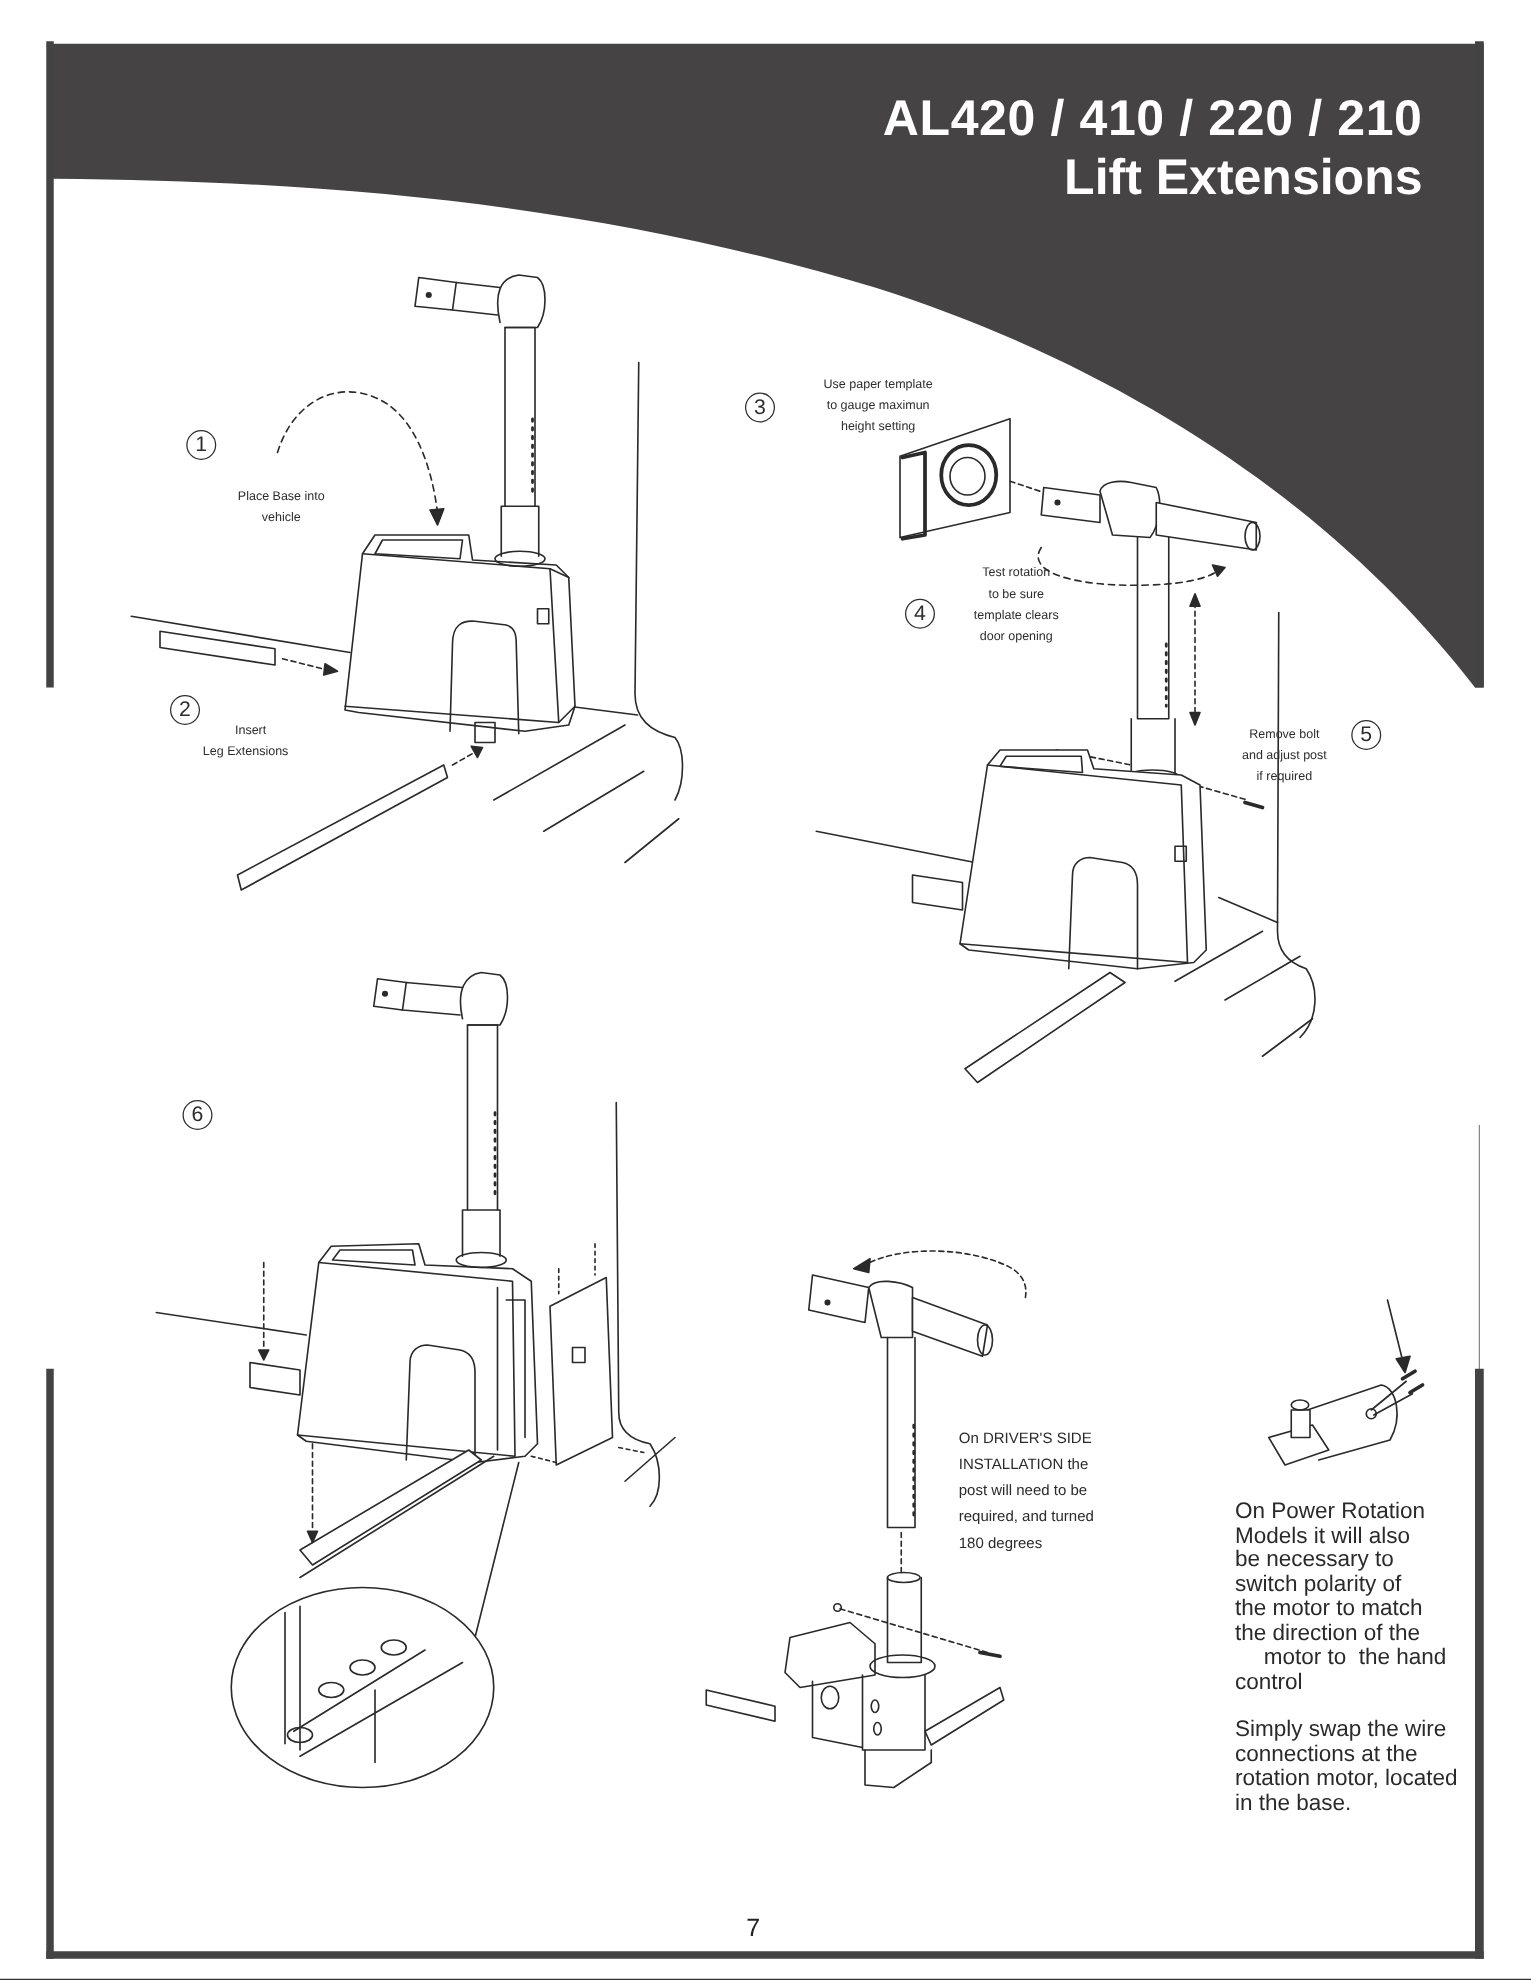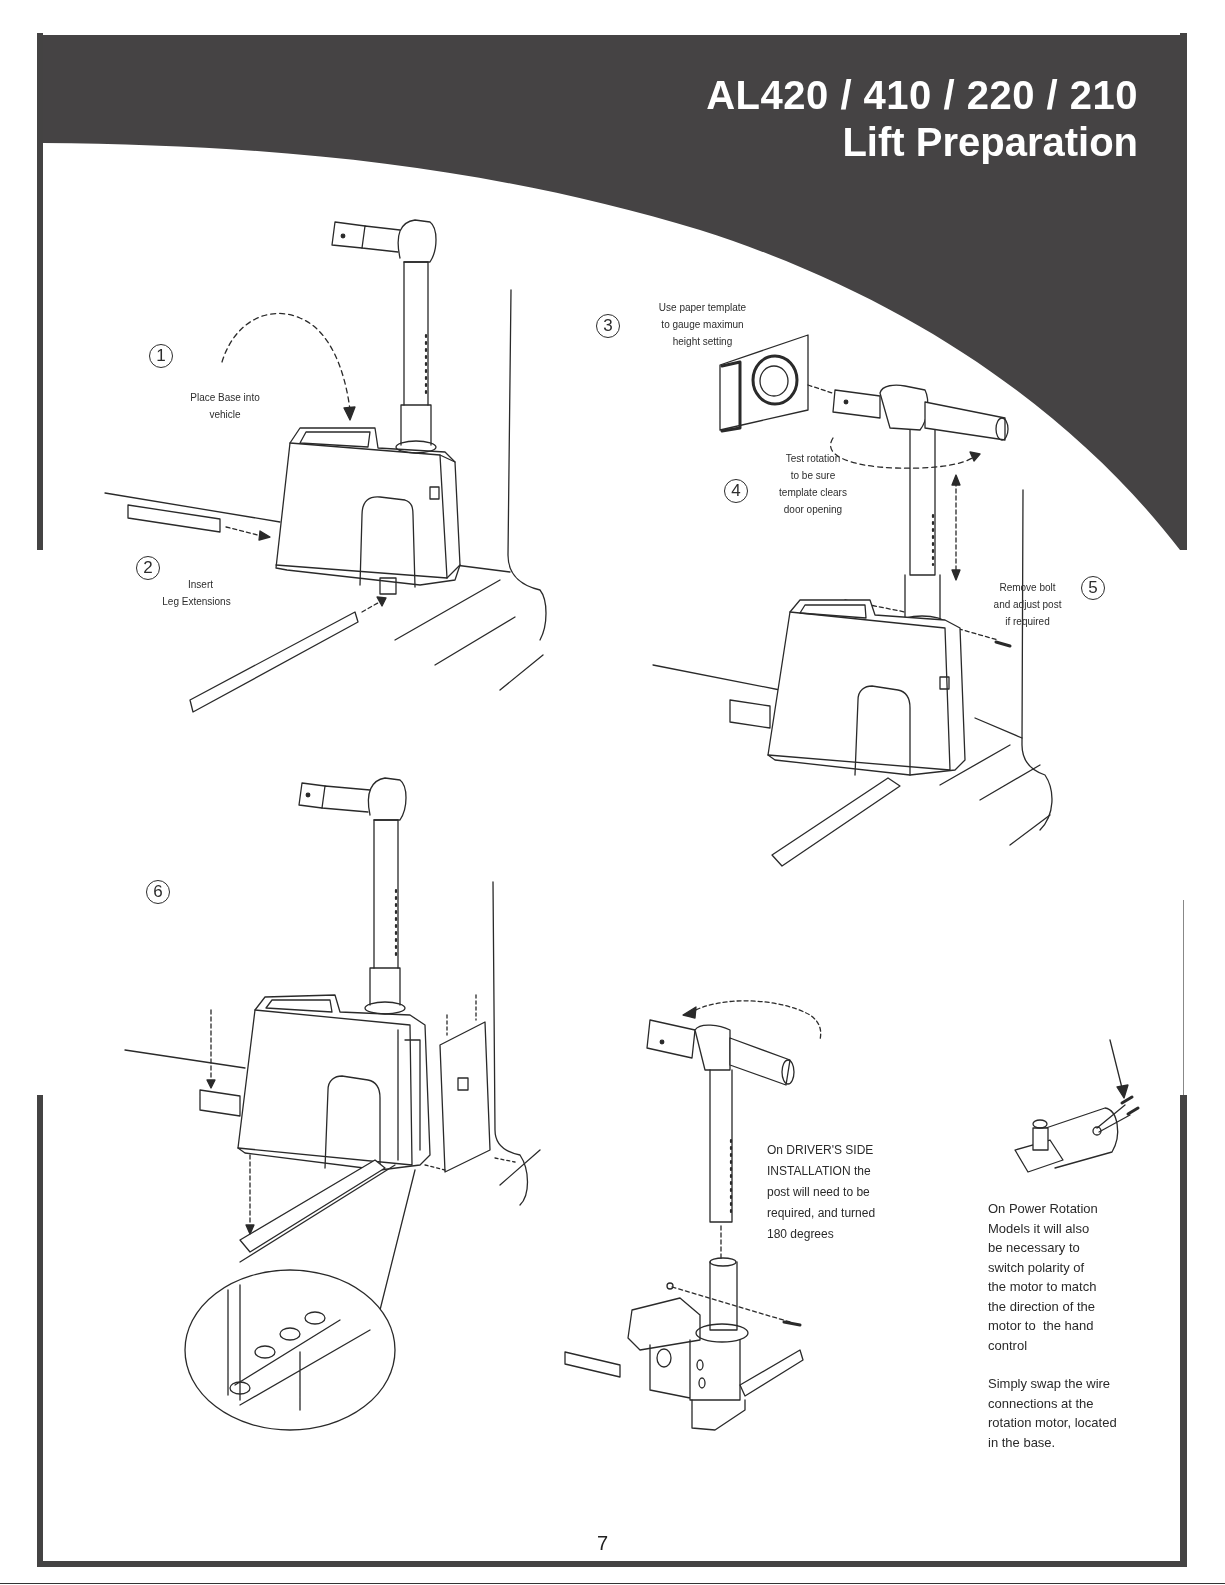--- a/index.html
+++ b/index.html
@@ -18,35 +18,35 @@
   .title-block { position: absolute; right: 87px; top: 72px; text-align: right; color: #ffffff;
                  font-weight: bold; line-height: 47px; }
   .title-line1 { font-size: 40px; letter-spacing: 0.5px; display: block; }
   .title-line2 { font-size: 40px; display: block; }
 
   .illus { position: absolute; left: 0; top: 0; }
   .cap { position: absolute; font-size: 10px; line-height: 17px; color: #2d2d2d; text-align: center; }
   .num { position: absolute; width: 22px; height: 22px; border: 1.5px solid #2d2d2d; border-radius: 50%;
          font-size: 17px; line-height: 22px; text-align: center; color: #2d2d2d; }
   .note-big { position: absolute; font-size: 12px; line-height: 21px; color: #2a2a2a; }
-  .note { position: absolute; font-size: 13px; line-height: 19.5px; color: #2a2a2a; }
+  .note { position: absolute; font-size: 18px; line-height: 19.5px; color: #2a2a2a; }
   .page-number { position: absolute; left: 597px; top: 1532px; font-size: 20px; color: #222; }
 </style>
 </head>
 <body>
 
 <div class="page">
 
   <svg class="banner" width="1225" height="560">
     <path d="M38,35 L1187,35 L1187,550 L1180,550 C1080,420 920,300 700,230 C500,170 300,145 43,143 L38,143 Z" fill="#454344"></path>
   </svg>
 
   <div class="title-block">
     <span class="title-line1">AL420 / 410 / 220 / 210</span>
-    <span class="title-line2">Lift Preparation</span>
+    <span class="title-line2">Lift Extensions</span>
   </div>
 
   <div class="frame-left-top"></div>
   <div class="frame-left-bottom"></div>
   <div class="frame-right-top"></div>
   <div class="frame-right-thin"></div>
   <div class="frame-right-bottom"></div>
   <div class="frame-bottom"></div>
   <div class="bottom-rule"></div>
 
@@ -256,21 +256,21 @@
     <div>180 degrees</div>
   </div>
 
   <div class="note" style="left:988px;top:1199px;">
     <div>On Power Rotation</div>
     <div>Models it will also</div>
     <div>be necessary to</div>
     <div>switch polarity of</div>
     <div>the motor to match</div>
     <div>the direction of the</div>
-    <div style="white-space:pre;">motor to  the hand</div>
+    <div style="white-space:pre;margin-left:23px;">motor to  the hand</div>
     <div>control</div>
     <div style="height:19px;"></div>
     <div>Simply swap the wire</div>
     <div>connections at the</div>
     <div>rotation motor, located</div>
     <div>in the base.</div>
   </div>
 
   <div class="page-number">7</div>
 </div>

